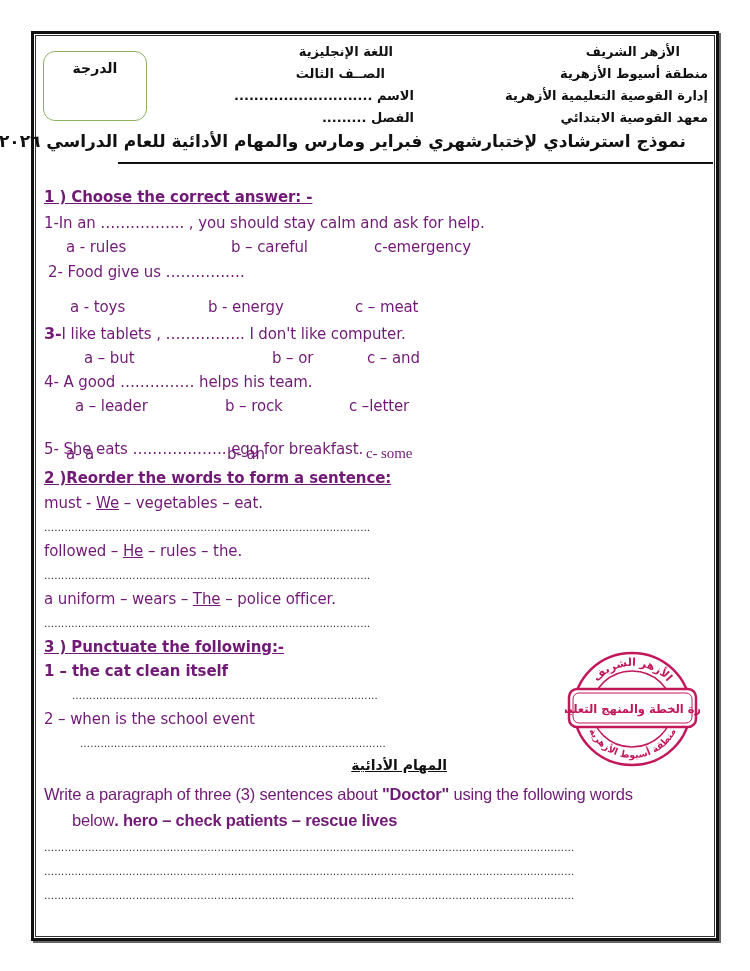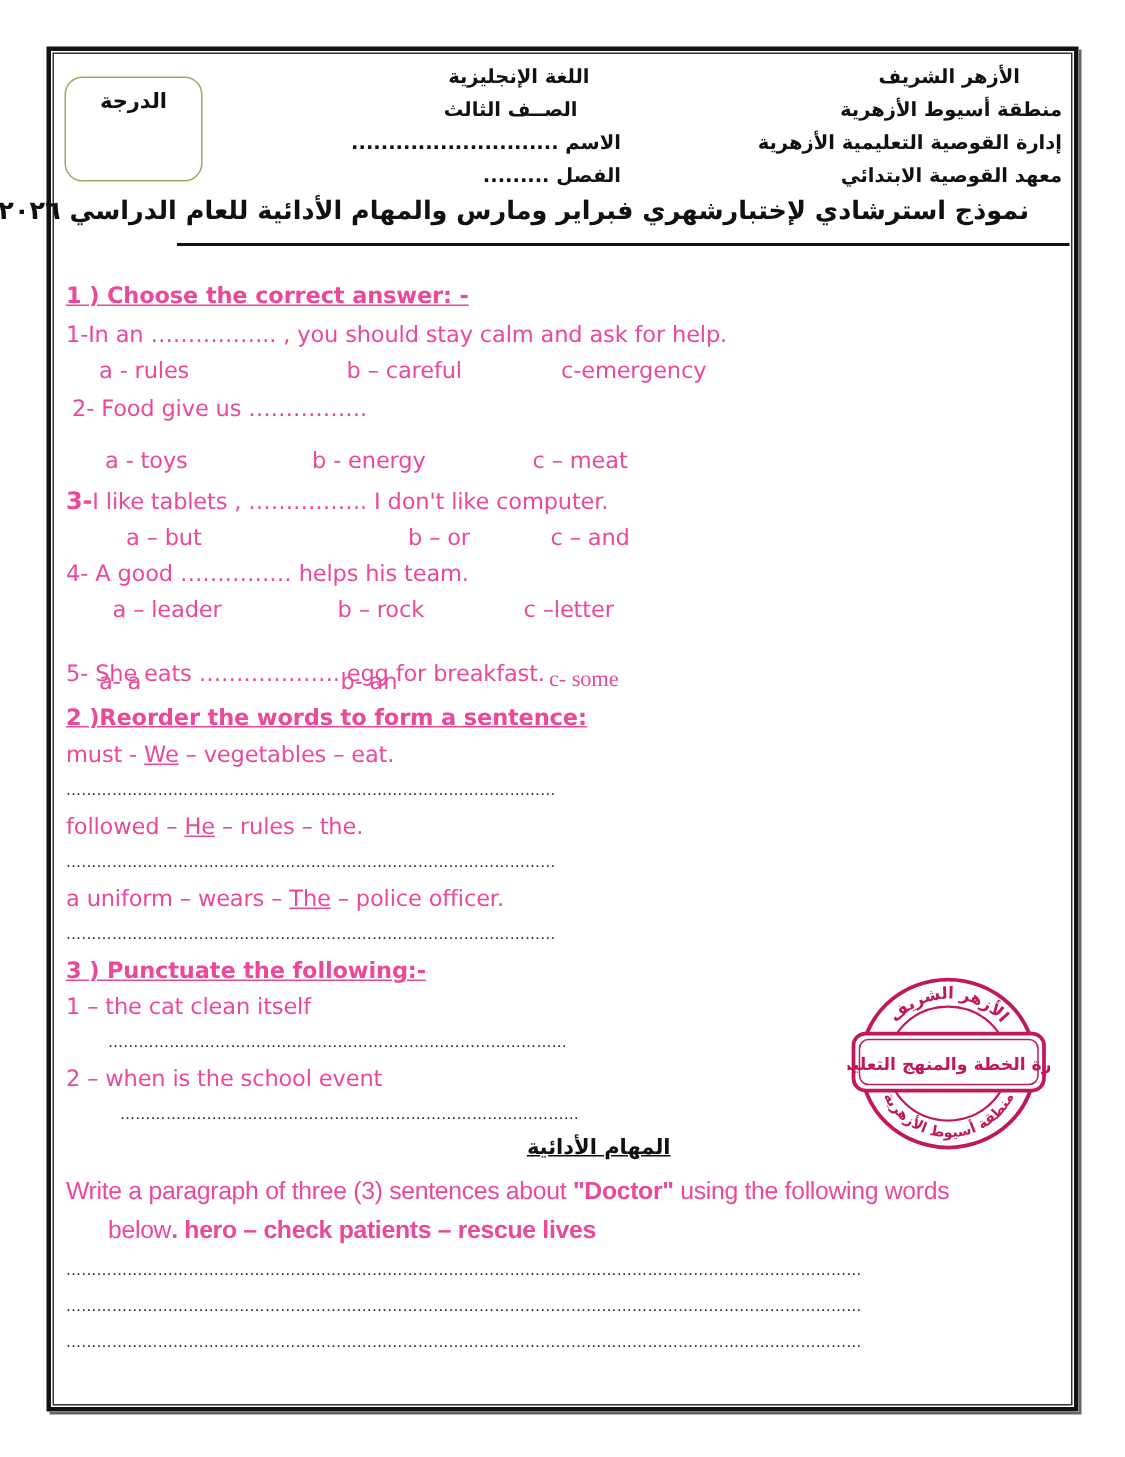--- a/index.html
+++ b/index.html
@@ -3,26 +3,26 @@
 <meta charset="utf-8">
 <style>
   html, body { margin: 0; padding: 0; background: #ffffff; }
   body { width: 750px; height: 971px; position: relative; overflow: hidden; font-family: "Liberation Sans", "DejaVu Sans", sans-serif; color: #111; }
 
   .frame-outer { position: absolute; left: 31px; top: 31px; width: 688px; height: 910px; border: 3px solid #111; box-sizing: border-box; box-shadow: 2px 2px 0 #666; }
   .frame-inner { position: absolute; left: 35px; top: 35px; width: 680px; height: 902px; border: 1px solid #333; box-sizing: border-box; }
 
   .ar { direction: rtl; font-family: "DejaVu Sans", sans-serif; font-weight: bold; font-size: 13px; position: absolute; white-space: nowrap; color: #111; }
 
-  .grade-box { position: absolute; left: 43px; top: 51px; width: 92px; height: 70px; border: 1.5px solid #8fb060; border-radius: 12px; box-sizing: border-box; }
+  .grade-box { position: absolute; left: 43px; top: 51px; width: 104px; height: 70px; border: 1.5px solid #8fb060; border-radius: 12px; box-sizing: border-box; }
   .grade-label { position: absolute; left: 0; right: 0; top: 8px; text-align: center; direction: rtl; font-family: "DejaVu Sans", sans-serif; font-weight: bold; font-size: 14px; }
 
   .title-line { position: absolute; left: 118px; top: 162px; width: 595px; height: 0; border-top: 2px solid #111; }
 
-  .en { position: absolute; font-family: "DejaVu Sans", sans-serif; font-size: 15px; white-space: nowrap; color: #ec4899; letter-spacing: -0.1px; }
+  .en { position: absolute; font-family: "DejaVu Sans", sans-serif; font-size: 15px; white-space: nowrap; color: #701a75; letter-spacing: -0.1px; }
   .h { font-weight: bold; text-decoration: underline; }
   .u { text-decoration: underline; }
   .dots { position: absolute; font-family: "DejaVu Sans", sans-serif; font-size: 10px; letter-spacing: 0.2px; white-space: nowrap; overflow: hidden; color: #222; }
 
   .stamp { position: absolute; left: 565px; top: 647px; width: 135px; height: 125px; }
 </style>
 </head>
 <body>
 
 <div class="frame-outer"></div>
@@ -85,21 +85,21 @@
   <span>followed – </span><span class="u">He</span><span> – rules – the.</span>
 </div>
 <div class="dots" style="left:44px; top:570px; width:384px;">……………………………………………………………………………………</div>
 
 <div class="en" style="left:44px; top:590px;">
   <span>a uniform – wears – </span><span class="u">The</span><span> – police officer.</span>
 </div>
 <div class="dots" style="left:44px; top:618px; width:388px;">……………………………………………………………………………………</div>
 
 <div class="en h" style="left:44px; top:638px;">3 ) Punctuate the following:-</div>
-<div class="en" style="left:44px; top:662px;">1 – the cat clean itself</div>
+<div class="en" style="left:44px; top:662px;font-weight:bold;">1 – the cat clean itself</div>
 <div class="dots" style="left:72px; top:690px; width:360px;">………………………………………………………………………………</div>
 <div class="en" style="left:44px; top:710px;">2 – when is the school event</div>
 <div class="dots" style="left:80px; top:738px; width:352px;">………………………………………………………………………………</div>
 
 <div class="stamp">
   <svg width="135" height="125" viewBox="0 0 135 125">
     <defs>
       <path id="arcTop" d="M 22 58 A 46 46 0 0 1 113 58"></path>
       <path id="arcBot" d="M 20 70 A 48 48 0 0 0 115 70"></path>
     </defs>

